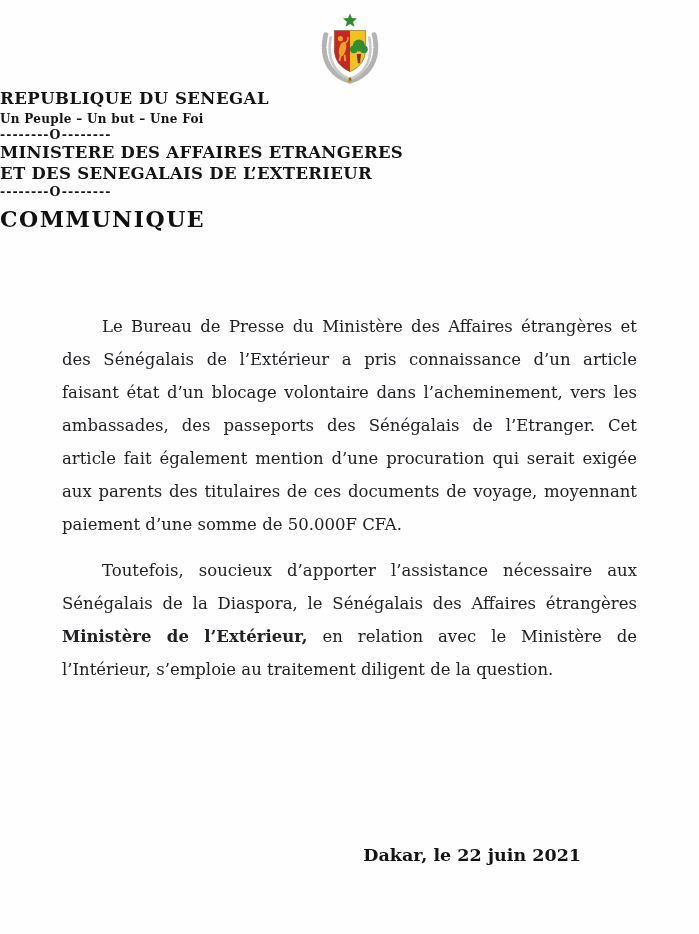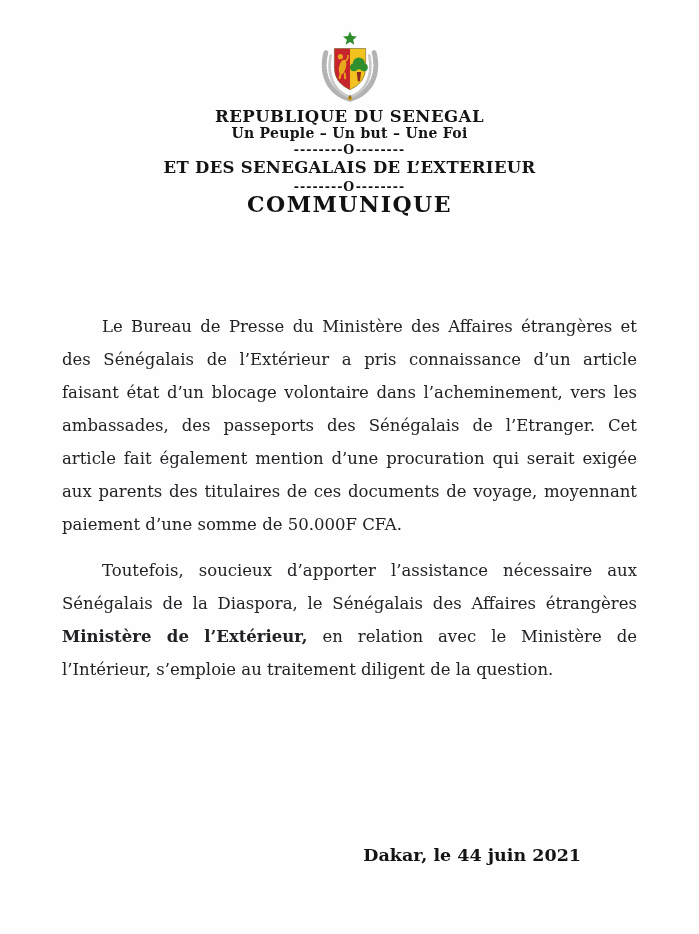--- a/index.html
+++ b/index.html
@@ -9,27 +9,27 @@
     font-family: "DejaVu Serif", serif;
     color: #1e1e20;
   }
   .page {
     position: relative;
     width: 699px; height: 934px;
     background: #fefefe;
     overflow: hidden;
   }
   
-  .doc-header { text-align: center; padding-top: 30px; line-height: 1; }
+  .doc-header { text-align: left; padding-top: 12px; line-height: 1; }
   .emblem { display: block; margin: 0 auto; width: 104px; height: 74px; }
   .country-line  { font-weight: bold; font-size: 16.5px; letter-spacing: 0.5px; margin-top: 5px; color: #141414; }
-  .motto-line    { font-weight: bold; font-size: 14px;   letter-spacing: 0.3px; color: #141414; }
+  .motto-line    { font-weight: bold; font-size: 12px;   letter-spacing: 0.3px; margin-top: 5px; color: #141414; }
   .separator-line{ font-weight: bold; font-size: 12.5px; letter-spacing: 1px;   margin-top: 4px; color: #141414; }
   .ministry-line { font-weight: bold; font-size: 16.5px; letter-spacing: 0.3px; margin-top: 4px; color: #141414; }
-  .doc-title     { font-weight: bold; font-size: 22px;   letter-spacing: 1.5px; color: #111111; }
+  .doc-title     { font-weight: bold; font-size: 22px;   letter-spacing: 1.5px; margin-top: 9px; color: #111111; }
   
   .doc-body {
     position: absolute;
     top: 297px; left: 62px; right: 62px;
     font-size: 16.5px;
     line-height: 33px;
     text-align: justify;
     color: #222226;
   }
   .doc-body p { margin: 13px 0 7px 0; text-indent: 40px; }
@@ -85,25 +85,26 @@
 
       <g>
         <circle cx="60" cy="96" r="3.2" fill="#c9a227"></circle>
         <polygon points="60,90.5 61.3,94 60,97.5 58.7,94" fill="#7a5c10"></polygon>
       </g>
     </svg>
 
     <div class="country-line">REPUBLIQUE DU SENEGAL</div>
     <div class="motto-line">Un Peuple – Un but – Une Foi</div>
     <div class="separator-line">--------O--------</div>
+    <div class="ministry-line">MINISTERE DES AFFAIRES ETRANGERES</div>
     <div class="ministry-line">ET DES SENEGALAIS DE L’EXTERIEUR</div>
     <div class="separator-line">--------O--------</div>
     <div class="doc-title">COMMUNIQUE</div>
   </header>
 
   <main class="doc-body">
     <p>Le Bureau de Presse du Ministère des Affaires étrangères et des Sénégalais de l’Extérieur a pris connaissance d’un article faisant état d’un blocage volontaire dans l’acheminement, vers les ambassades, des passeports des Sénégalais de l’Etranger. Cet article fait également mention d’une procuration qui serait exigée aux parents des titulaires de ces documents de voyage, moyennant paiement d’une somme de 50.000F CFA.</p>
     <p><span>Toutefois, soucieux d’apporter l’assistance nécessaire aux Sénégalais de la Diaspora, le Sénégalais des Affaires étrangères </span><span class="emphasis">Ministère de l’Extérieur,</span><span> en relation avec le Ministère de l’Intérieur, s’emploie au traitement diligent de la question.</span></p>
   </main>
 
-  <div class="dateline">Dakar, le 44 juin 2021</div>
+  <div class="dateline">Dakar, le 22 juin 2021</div>
 
 </div>
 
 </body></html>

